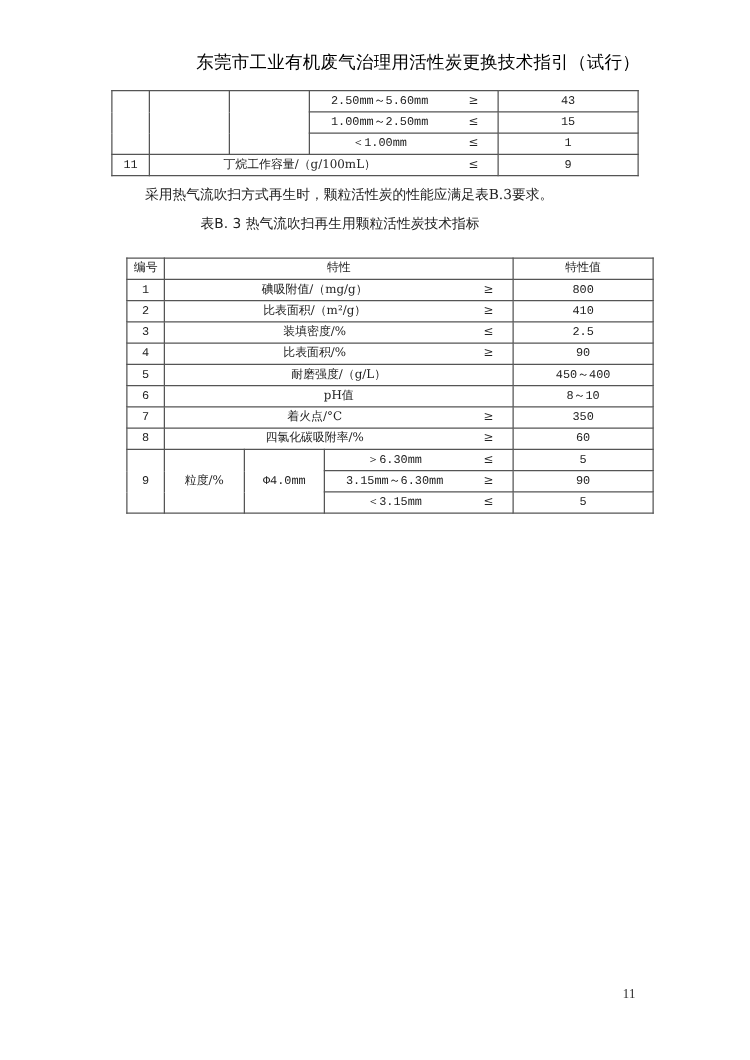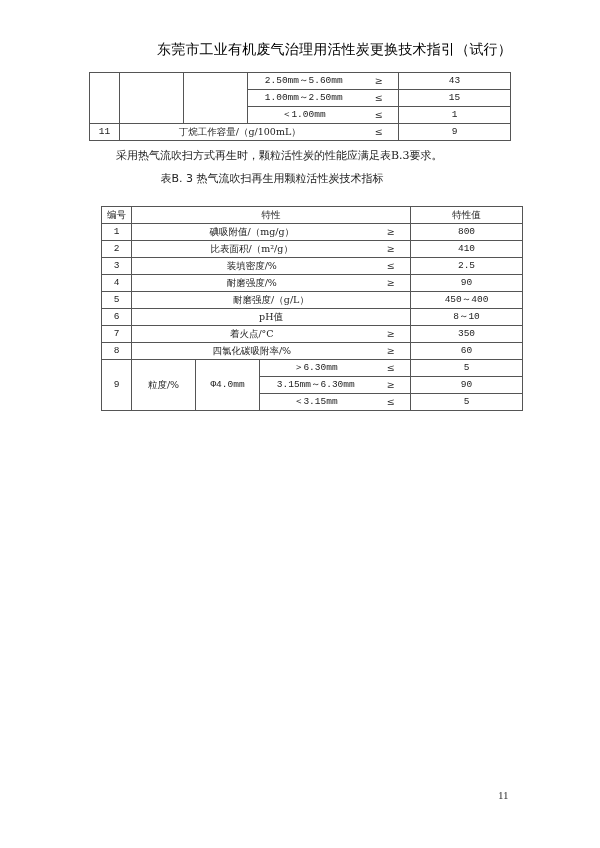--- a/index.html
+++ b/index.html
@@ -93,21 +93,21 @@
     <td class="num">410</td>
   </tr>
   <tr>
     <td class="num">3</td>
     <td colspan="3" class="noright">装填密度/%</td>
     <td class="op">≤</td>
     <td class="num">2.5</td>
   </tr>
   <tr>
     <td class="num">4</td>
-    <td colspan="3" class="noright">耐磨强度/%</td>
+    <td colspan="3" class="noright">比表面积/%</td>
     <td class="op">≥</td>
     <td class="num">90</td>
   </tr>
   <tr>
     <td class="num">5</td>
     <td colspan="4">耐磨强度/（g/L）</td>
     <td class="num">450～400</td>
   </tr>
   <tr>
     <td class="num">6</td>

